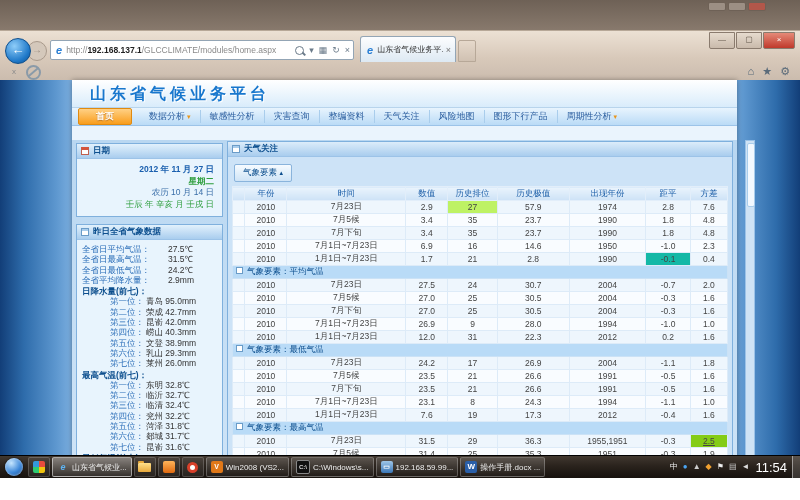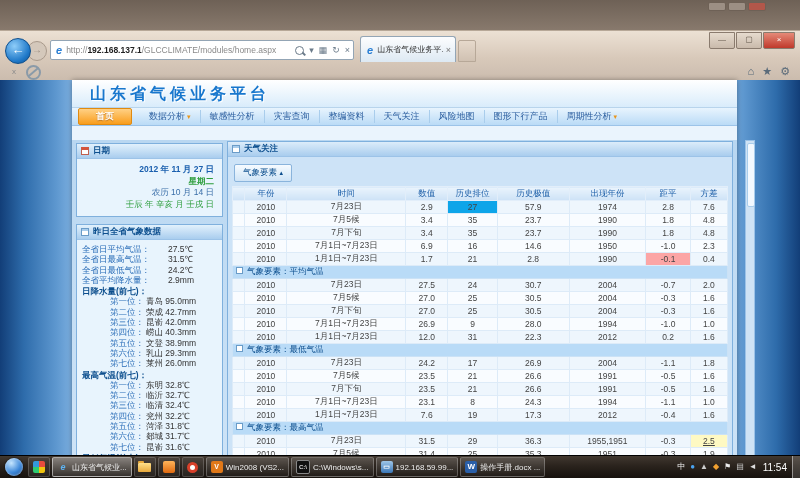--- a/index.html
+++ b/index.html
@@ -151,21 +151,21 @@
   .ic-cmd{background:#111;border:1px solid #888;color:#ddd;font-size:6px;}
   .ic-rdp{background:linear-gradient(180deg,#9fc6e8,#3a77b8);color:#fff;font-size:7px;}
   .ic-word{background:#2a5fa8;color:#fff;font-size:8px;}
   .ic-folder{width:13px;height:9px;background:linear-gradient(180deg,#ffe08a,#e8a93c);border-radius:1px;position:relative;}
   .ic-folder::before{content:"";position:absolute;left:0;top:-2px;width:6px;height:2px;background:#e8a93c;border-radius:1px 1px 0 0;}
   .ic-orange{width:12px;height:12px;border-radius:2px;background:linear-gradient(180deg,#ffb45a,#e06a10);}
   .ic-redring{width:11px;height:11px;border-radius:50%;border:3px solid #d8402a;background:#fff;box-sizing:border-box;}
   .ic-colors{width:12px;height:12px;border-radius:2px;background:conic-gradient(#e84c3d 0 25%,#f1c40f 0 50%,#2ecc71 0 75%,#3498db 0);}
   .tray{margin-left:auto;display:flex;align-items:center;gap:5px;padding-right:3px;}
   .tray span{color:#ddd;font-size:8px;line-height:10px;}
-  .clock{color:#fff;font-size:10px;margin:0 5px 0 3px;}
+  .clock{color:#fff;font-size:13px;margin:0 5px 0 3px;}
   .show-desktop{width:7px;height:22px;background:rgba(255,255,255,.14);border-left:1px solid rgba(255,255,255,.45);flex:none;}
   .bottom-white{position:absolute;left:0;top:477px;width:800px;height:23px;background:#fff;}
 </style>
 </head>
 <body>
 
 <div class="screen">
 
   <div class="desktop">
     <div class="bgwin-controls">
@@ -408,21 +408,21 @@
                   <td>距平</td>
                   <td>方差</td>
                 </tr>
               </thead>
             <tbody>
                 <tr class="data-row" style="background: none;">
                   <td style="background: rgb(238, 246, 253);"></td>
                   <td class="year" style="background: rgb(238, 246, 253);">2010</td>
                   <td style="background: rgb(238, 246, 253);">7月23日</td>
                   <td style="background: rgb(238, 246, 253);">2.9</td>
-                  <td style="background: #0ea5e9;">27</td>
+                  <td style="background: #bef264;">27</td>
                   <td style="background: rgb(238, 246, 253);">57.9</td>
                   <td style="background: rgb(238, 246, 253);">1974</td>
                   <td style="background: rgb(238, 246, 253);">2.8</td>
                   <td style="background: rgb(238, 246, 253);">7.6</td>
                 </tr>
                 <tr class="data-row" style="background: none;">
                   <td style="background: rgb(249, 252, 255);"></td>
                   <td class="year" style="background: rgb(249, 252, 255);">2010</td>
                   <td style="background: rgb(249, 252, 255);">7月5候</td>
                   <td style="background: rgb(249, 252, 255);">3.4</td>
@@ -455,21 +455,21 @@
                   <td style="background: rgb(249, 252, 255);">2.3</td>
                 </tr>
                 <tr class="data-row" style="background: none;">
                   <td style="background: rgb(238, 246, 253);"></td>
                   <td class="year" style="background: rgb(238, 246, 253);">2010</td>
                   <td style="background: rgb(238, 246, 253);">1月1日~7月23日</td>
                   <td style="background: rgb(238, 246, 253);">1.7</td>
                   <td style="background: rgb(238, 246, 253);">21</td>
                   <td style="background: rgb(238, 246, 253);">2.8</td>
                   <td style="background: rgb(238, 246, 253);">1990</td>
-                  <td style="background: #fca5a5;">-0.1</td>
+                  <td style="background: #14b8a6;">-0.1</td>
                   <td style="background: rgb(238, 246, 253);">0.4</td>
                 </tr>
                 <tr class="group">
                   <td colspan="9"><span class="chk"></span><span>气象要素：平均气温</span></td>
                 </tr>
                 <tr class="data-row" style="background: none;">
                   <td style="background: rgb(238, 246, 253);"></td>
                   <td class="year" style="background: rgb(238, 246, 253);">2010</td>
                   <td style="background: rgb(238, 246, 253);">7月23日</td>
                   <td style="background: rgb(238, 246, 253);">27.5</td>
@@ -586,21 +586,21 @@
                 </tr>
                 <tr class="data-row" style="background: none;">
                   <td style="background: rgb(238, 246, 253);"></td>
                   <td class="year" style="background: rgb(238, 246, 253);">2010</td>
                   <td style="background: rgb(238, 246, 253);">7月23日</td>
                   <td style="background: rgb(238, 246, 253);">31.5</td>
                   <td style="background: rgb(238, 246, 253);">29</td>
                   <td style="background: rgb(238, 246, 253);">36.3</td>
                   <td style="background: rgb(238, 246, 253);">1955,1951</td>
                   <td style="background: rgb(238, 246, 253);">-0.3</td>
-                  <td style="background: #fef9c3; text-decoration: underline;">2.5</td>
+                  <td style="background: #84cc16; text-decoration: underline;">2.5</td>
                 </tr>
                 <tr class="data-row" style="background: none;">
                   <td style="background: rgb(249, 252, 255);"></td>
                   <td class="year" style="background: rgb(249, 252, 255);">2010</td>
                   <td style="background: rgb(249, 252, 255);">7月5候</td>
                   <td style="background: rgb(249, 252, 255);">31.4</td>
                   <td style="background: rgb(249, 252, 255);">25</td>
                   <td style="background: rgb(249, 252, 255);">35.3</td>
                   <td style="background: rgb(249, 252, 255);">1951</td>
                   <td style="background: rgb(249, 252, 255);">-0.3</td>

